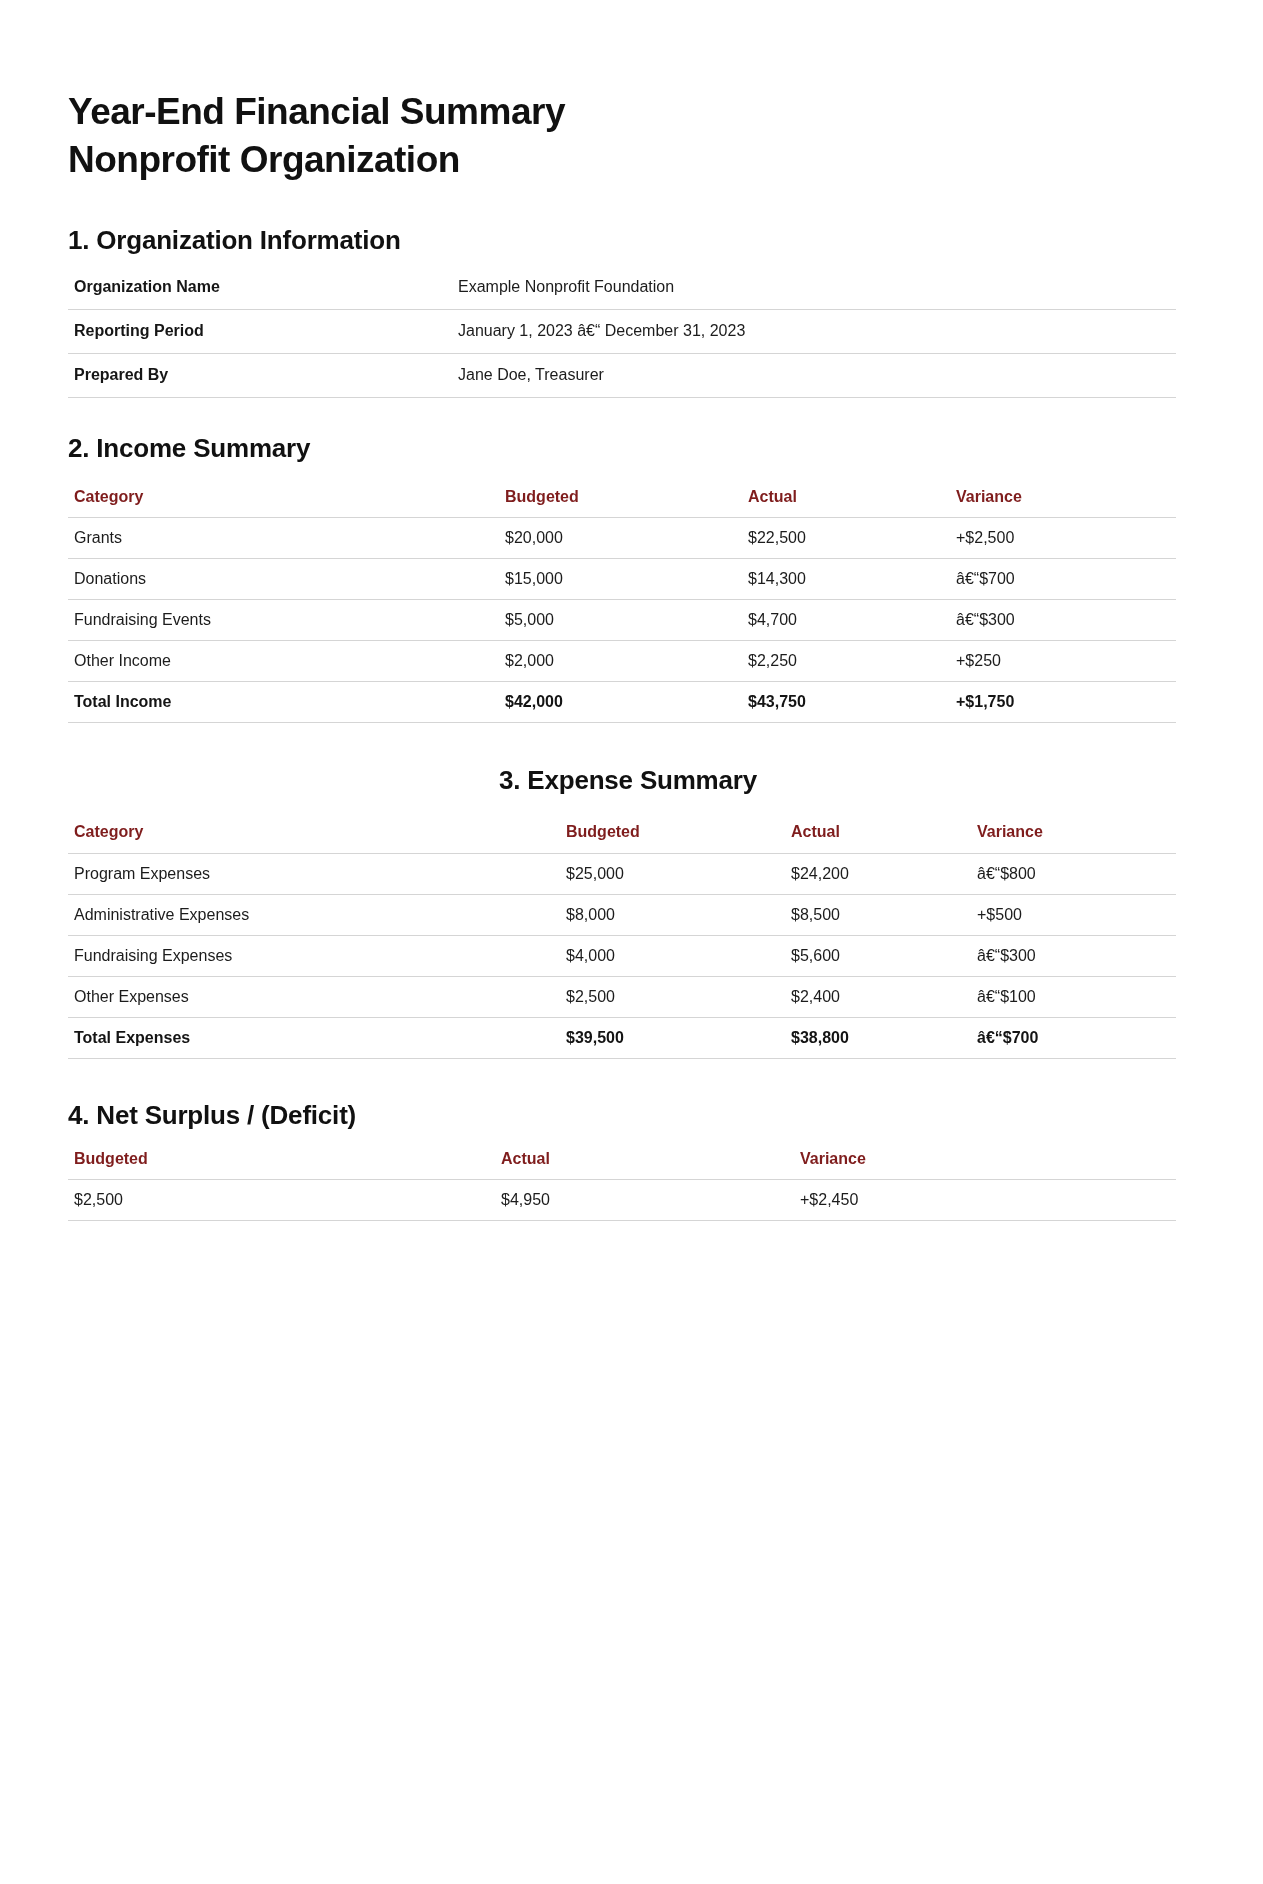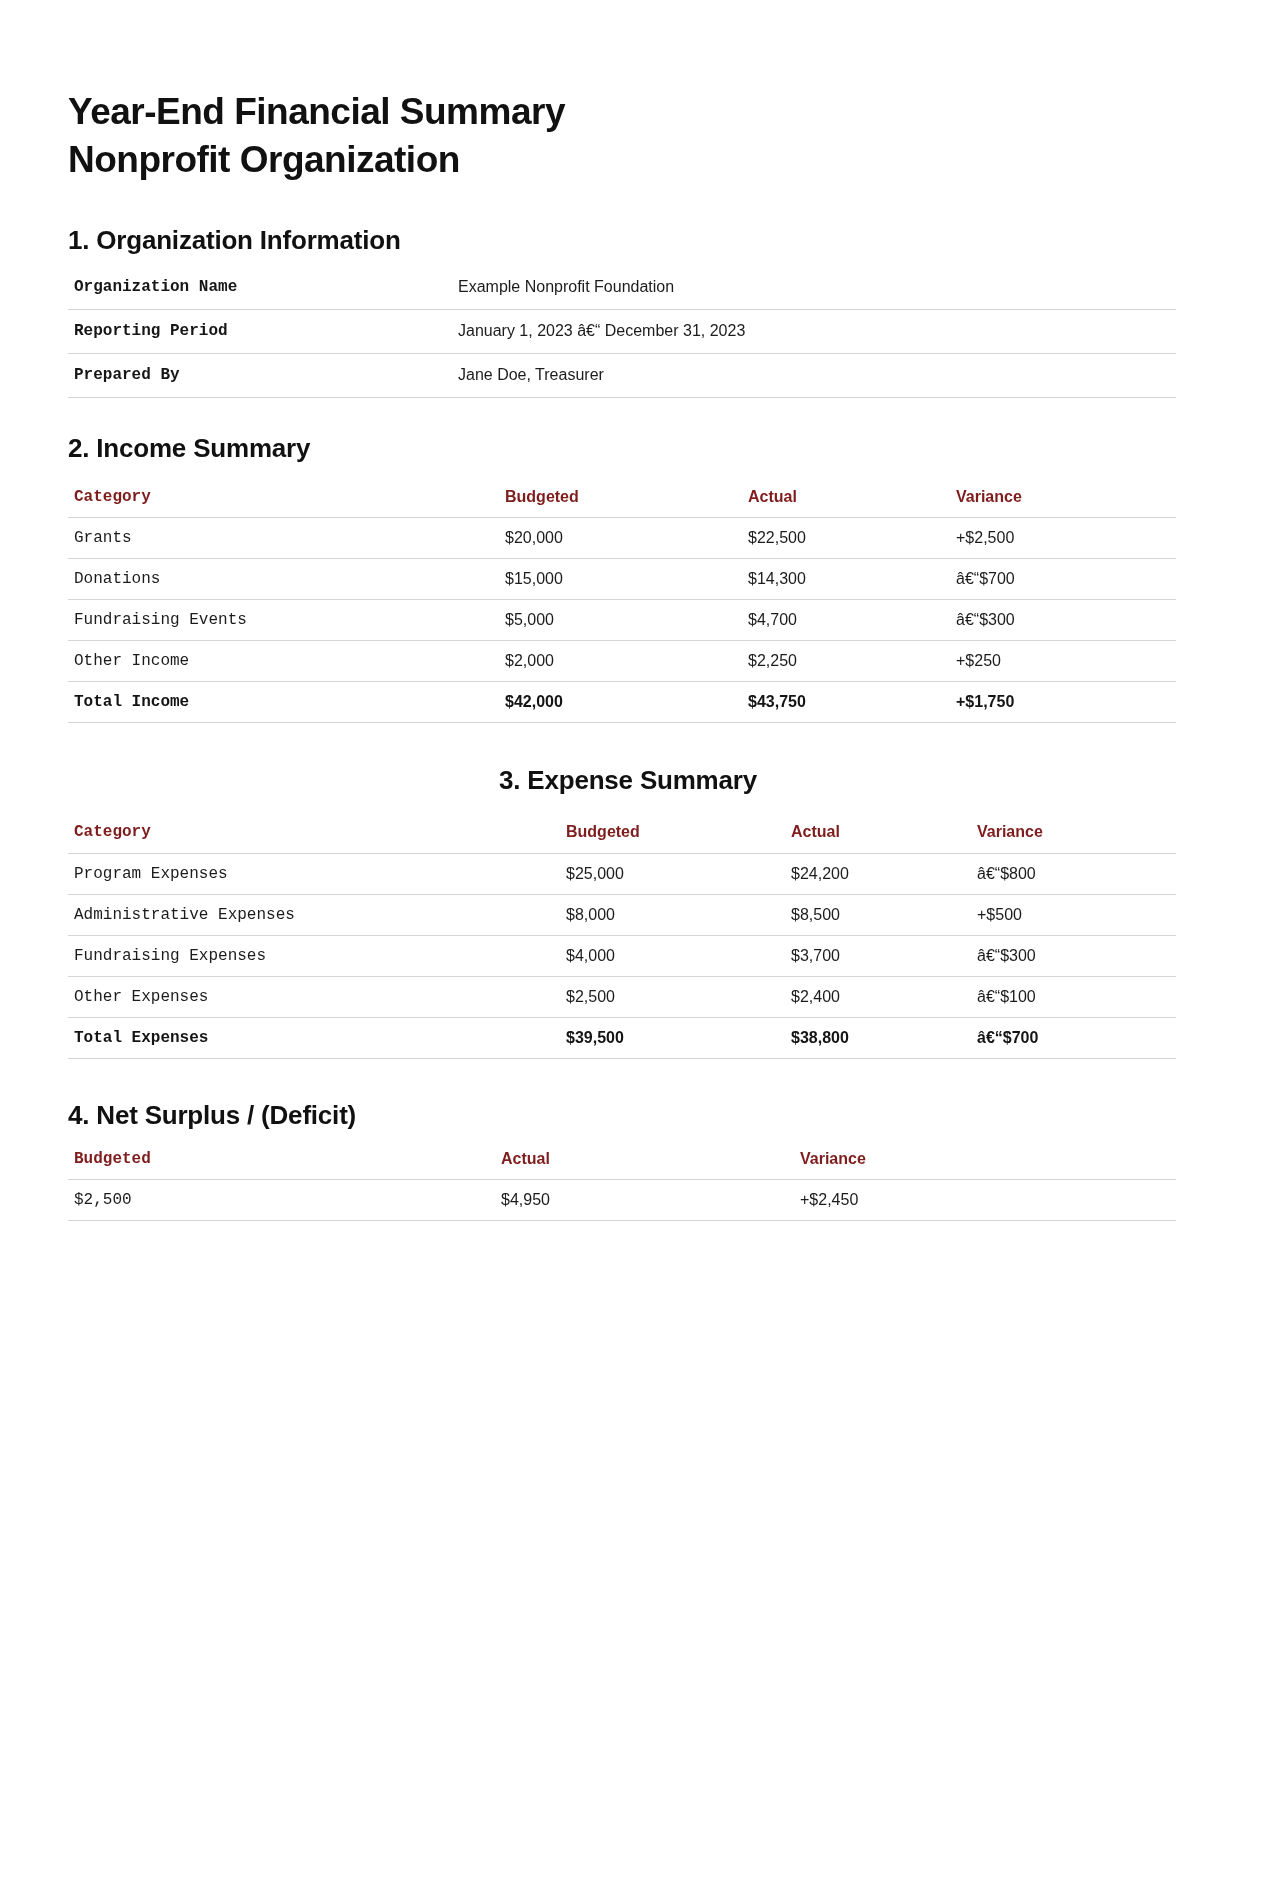--- a/index.html
+++ b/index.html
@@ -39,21 +39,21 @@
   th, td {
     box-sizing: border-box; height: 41px;
     border-bottom: 1px solid #d5d5d5;
     font-size: 16px; font-weight: 400;
     text-align: left; vertical-align: middle;
     padding: 0; color: #1c1c1c;
     white-space: nowrap; overflow: hidden;
   }
   table.org td { height: 44px; }
   th { font-weight: 600; color: #7f1d1d; }
-  th:first-child, td:first-child { padding-left: 6px; font-family: Liberation Mono, monospace; }
+  th:first-child, td:first-child { padding-left: 6px; }
   td.lbl { font-weight: 600; color: #161616; }
   tr.total td { font-weight: 600; color: #141414; }
 </style>
 </head>
 <body>
 
 <div class="viewport">
   <div class="doc">
 
     <h1 class="title">Year-End Financial Summary</h1>
@@ -152,21 +152,21 @@
         </tr>
         <tr>
           <td>Administrative Expenses</td>
           <td>$8,000</td>
           <td>$8,500</td>
           <td>+$500</td>
         </tr>
         <tr>
           <td>Fundraising Expenses</td>
           <td>$4,000</td>
-          <td>$3,700</td>
+          <td>$5,600</td>
           <td>â€“$300</td>
         </tr>
         <tr>
           <td>Other Expenses</td>
           <td>$2,500</td>
           <td>$2,400</td>
           <td>â€“$100</td>
         </tr>
         <tr class="total">
           <td>Total Expenses</td>

